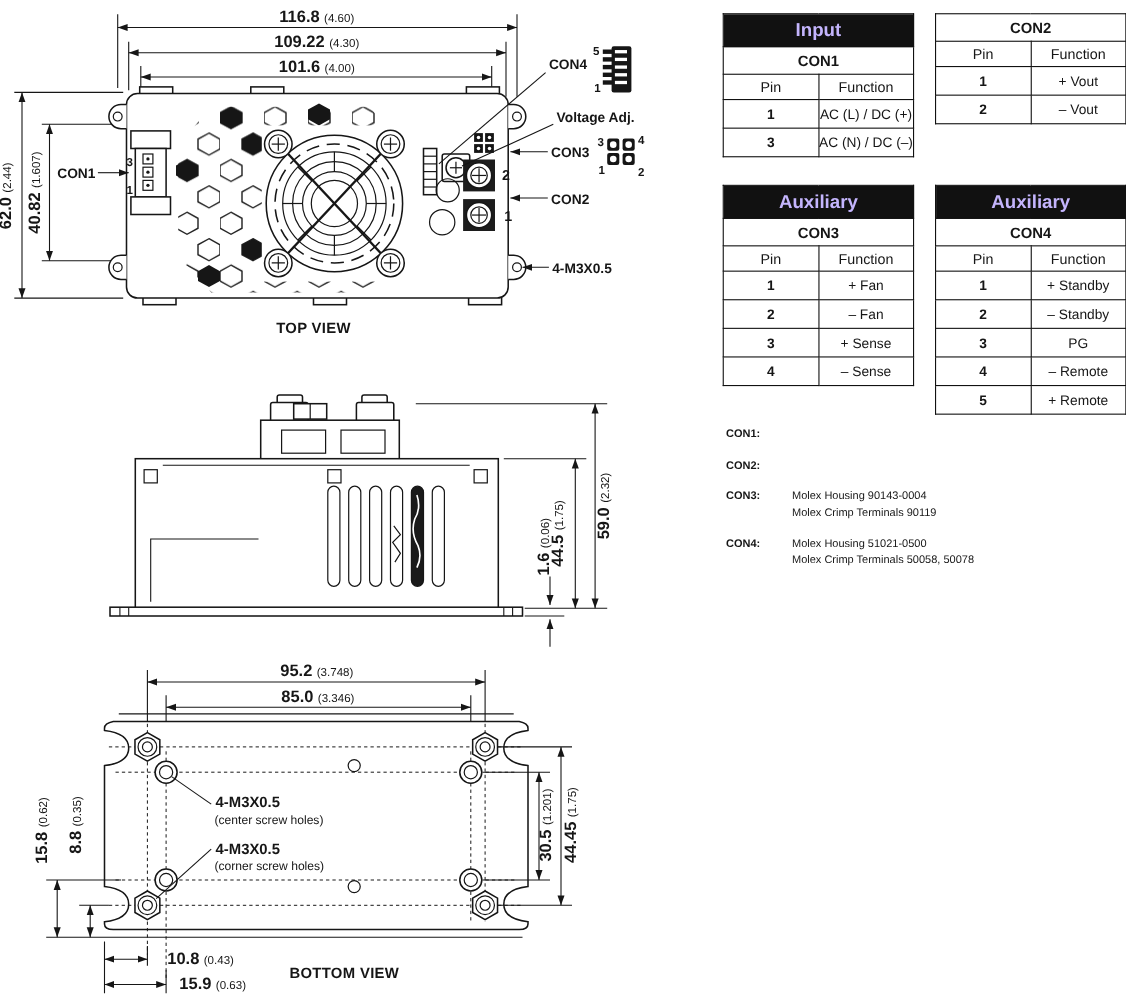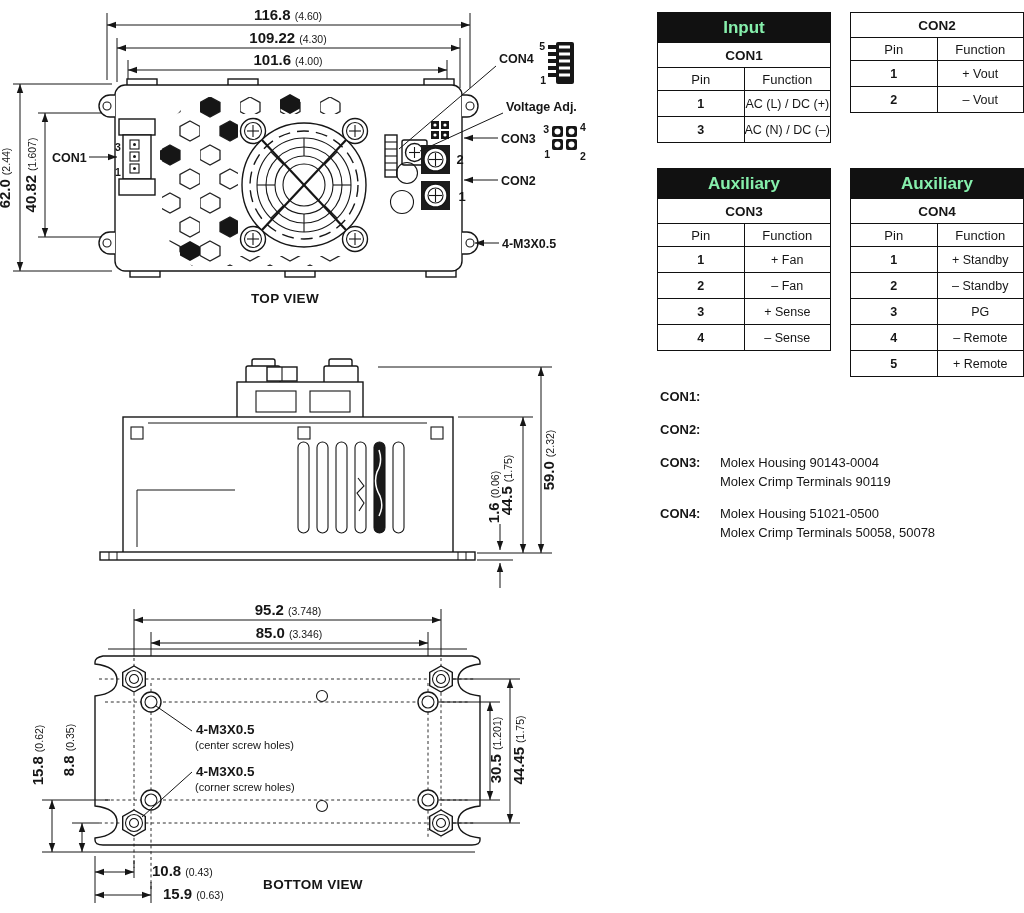--- a/index.html
+++ b/index.html
@@ -18,27 +18,27 @@
   .shape{fill:#fff;stroke:#161616;stroke-width:1.4}
   .dash{fill:none;stroke:#161616;stroke-width:.9;stroke-dasharray:3 2.8}
   .blk{fill:#161616;stroke:none}
   .wht{fill:#fff;stroke:none}
   .hexo{fill:none;stroke:#222;stroke-width:1.3}
 
   .right-col{position:absolute;left:657px;top:12px;width:368px}
   .tables{display:grid;grid-template-columns:174px 174px;column-gap:19px;row-gap:25px;align-items:start}
   table.tbl{border-collapse:collapse;width:174px;table-layout:fixed}
   table.tbl th,table.tbl td{border:1.6px solid #111;text-align:center;padding:0}
-  table.tbl tr.title th{background:#111;color:#86efac;font-size:17px;font-weight:bold;height:29px}
+  table.tbl tr.title th{background:#111;color:#c4b5fd;font-size:17px;font-weight:bold;height:29px}
   table.tbl tr.conn th{font-size:13.5px;font-weight:bold;height:24px;background:#fff}
   table.tbl tr.head th{font-size:13px;font-weight:normal;height:22px}
   table.tbl td{font-size:12.5px;height:25px}
   table.tbl td.pin{font-weight:bold;width:54px}
   .notes{position:absolute;left:660px;top:388px;width:364px}
-  .note{display:grid;grid-template-columns:60px 1fr;margin-bottom:14px;font-size:13px;line-height:1.45}
+  .note{display:grid;grid-template-columns:60px 1fr;margin-bottom:14px;font-size:10px;line-height:1.45}
   .note .nlabel{font-weight:bold}
 </style>
 </head>
 <body>
 
 <div class="page">
 
   <svg style="left:0;top:0" width="660" height="335" viewBox="0 0 660 335">
     <defs>
       <marker id="aT" markerWidth="10" markerHeight="9" refX="9" refY="4.5" orient="auto-start-reverse" markerUnits="userSpaceOnUse">

